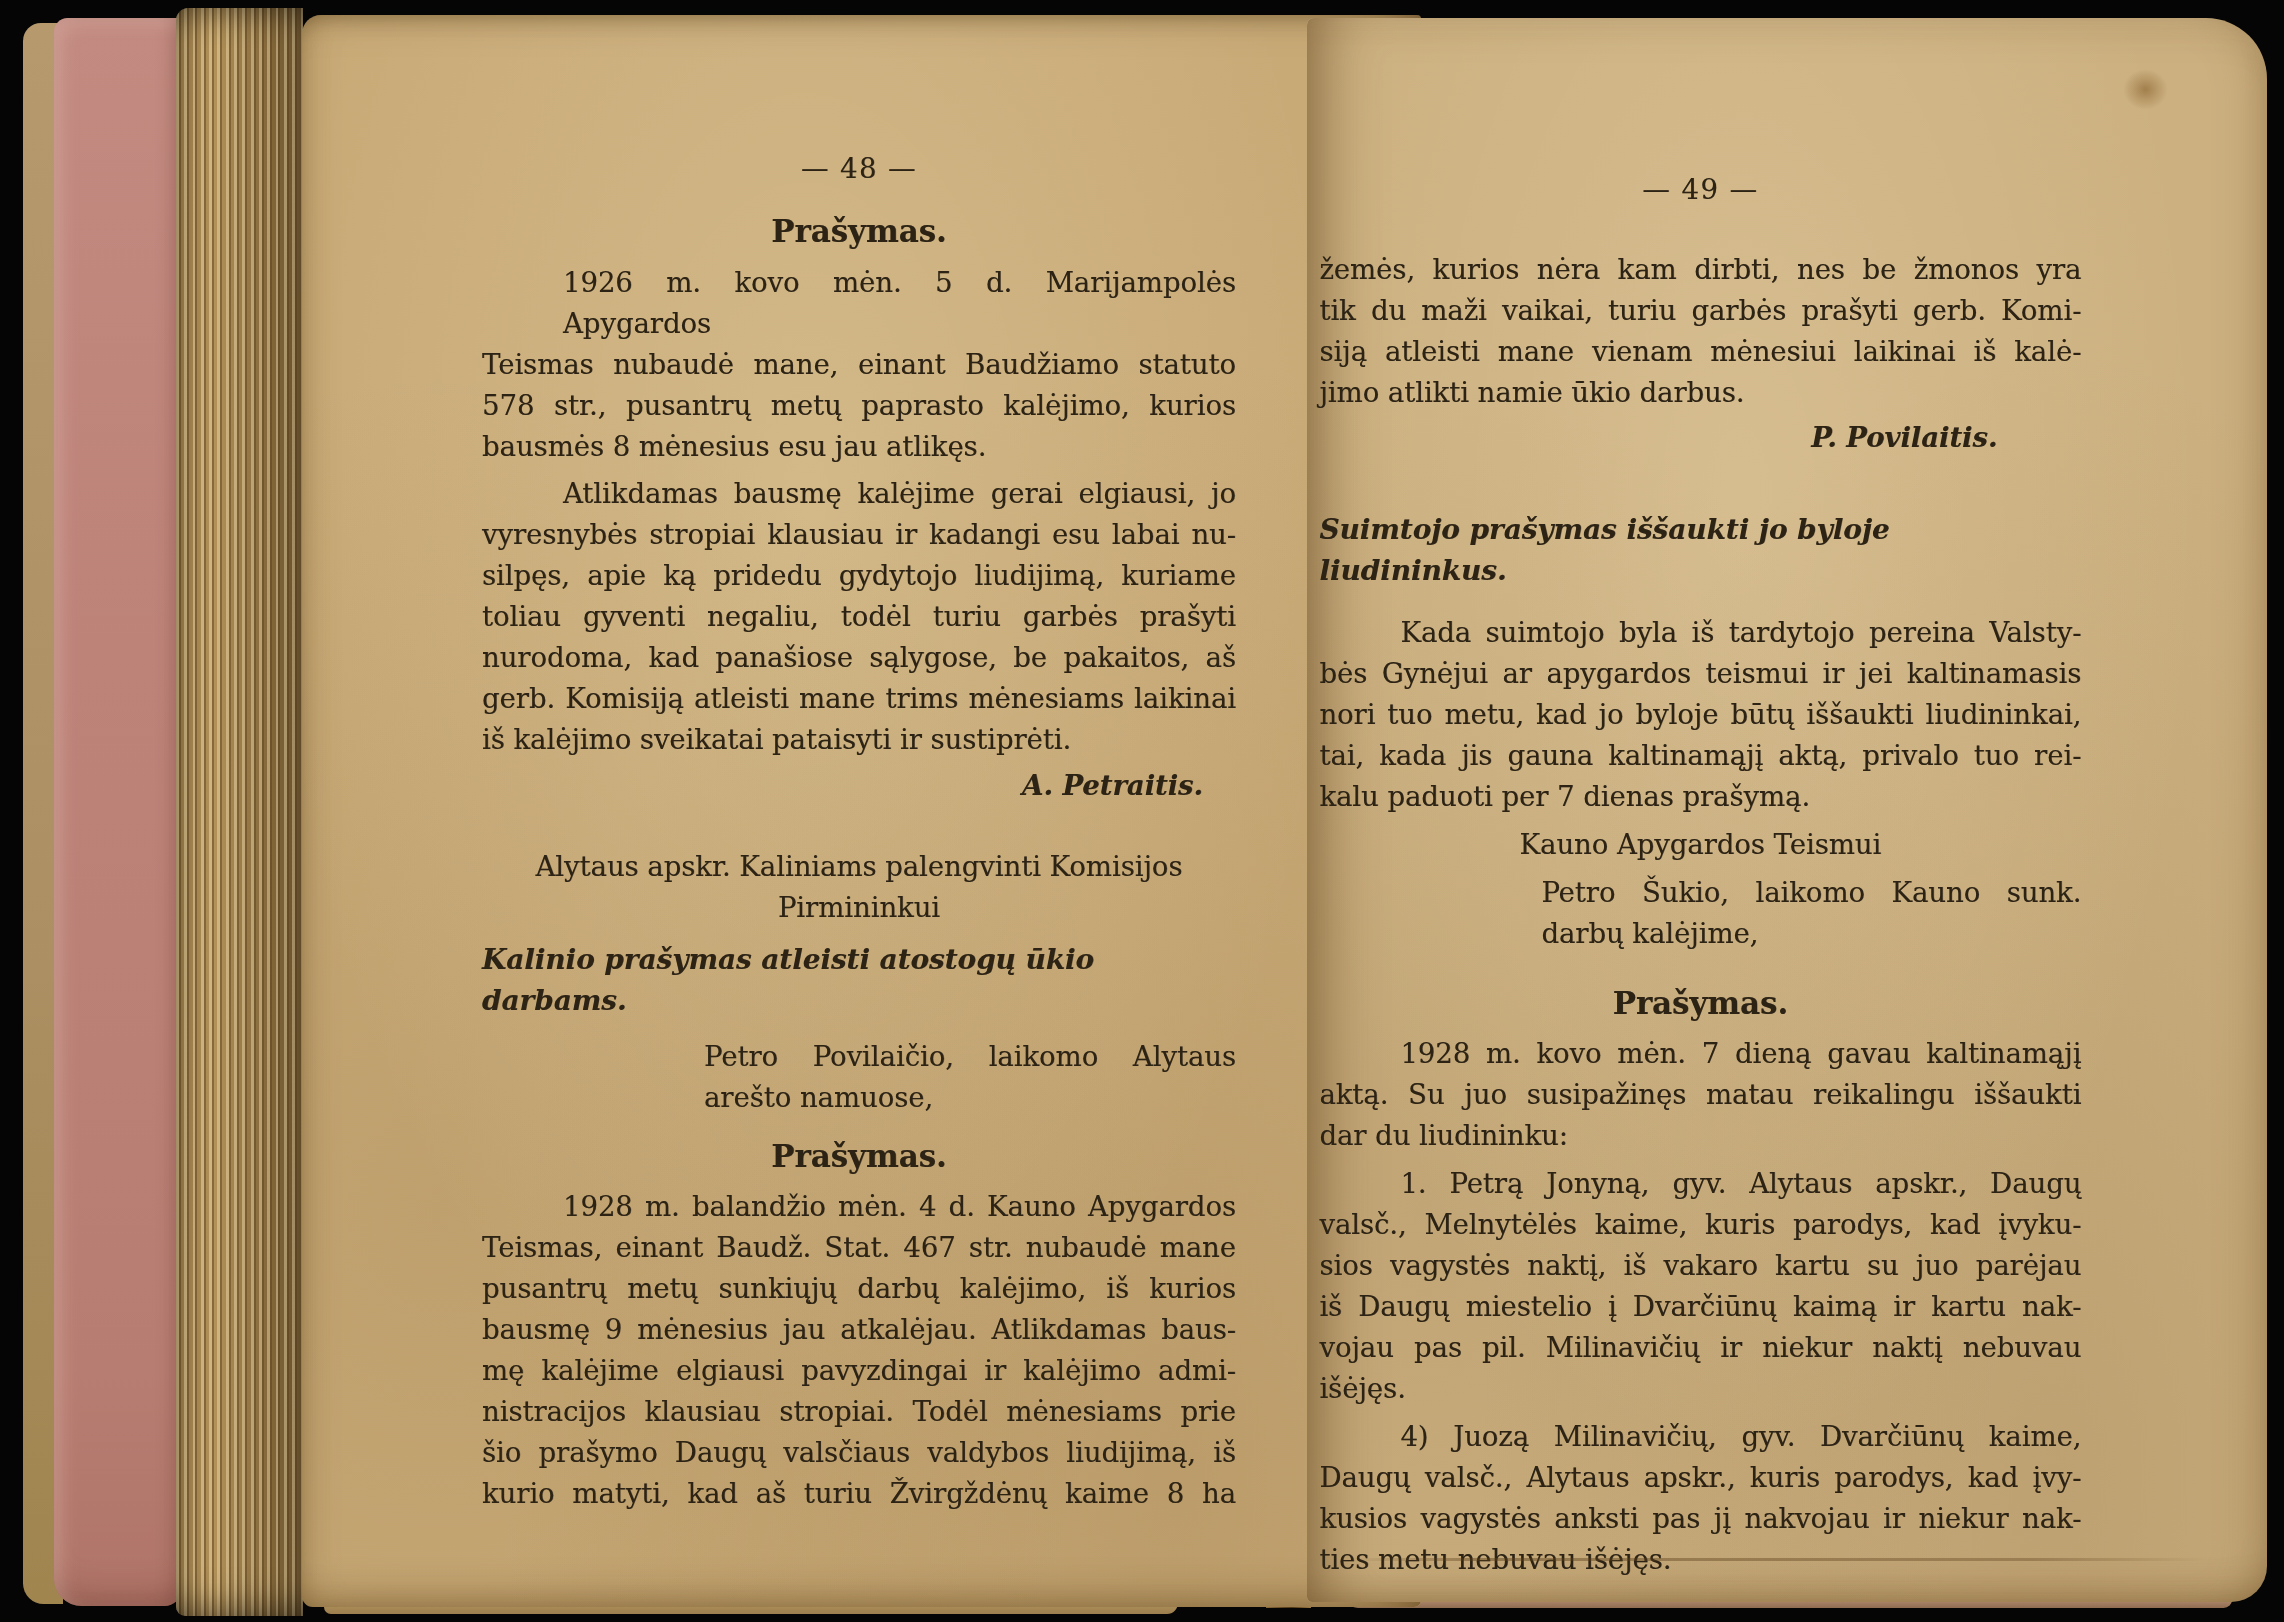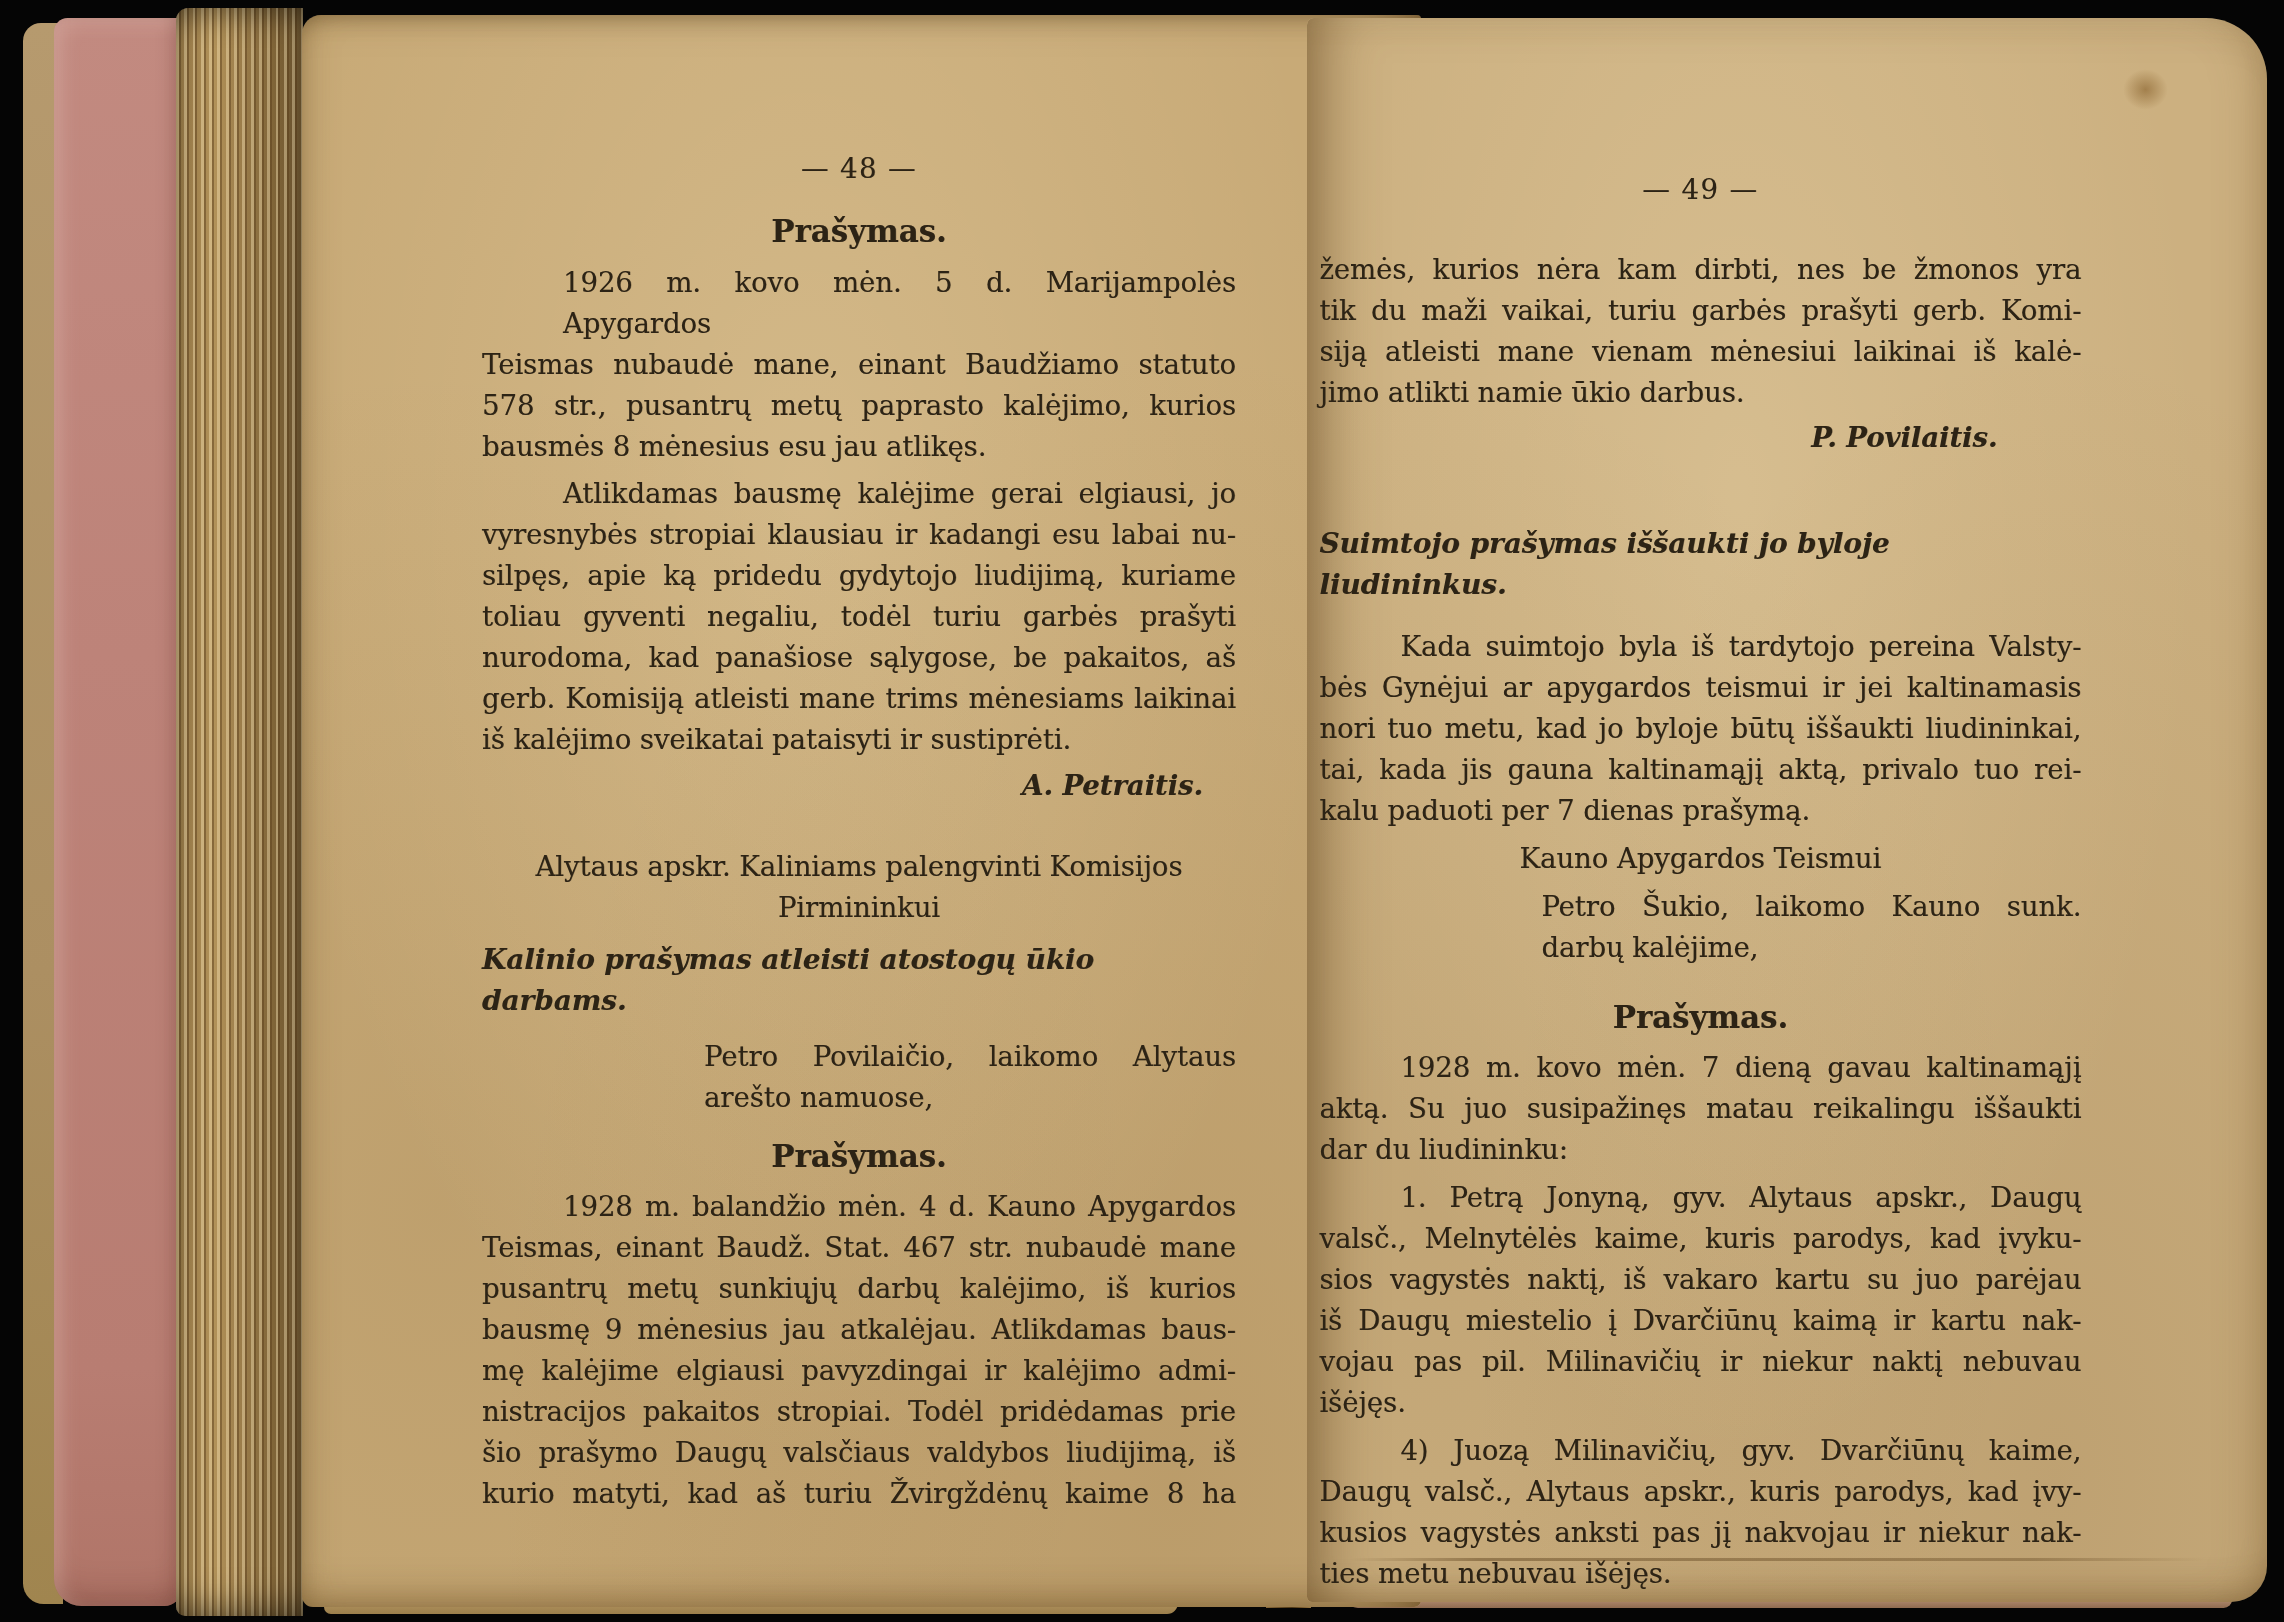--- a/index.html
+++ b/index.html
@@ -125,21 +125,21 @@
   }
   .b-section-heading {
     text-align: left; font-weight: bold; font-style: italic;
     font-size: 28px; margin-bottom: 15px;
   }
   .b-address-centered { text-align: center; margin-bottom: 11px; }
   .b-address-centered .line, .b-address-centered .line-last { text-align: center; text-align-last: center; }
   .b-address-indented { margin-left: 222px; margin-bottom: 18px; }
 
   #right-content .b-page-number { margin-bottom: 39px; }
-  #right-content .b-signature { padding-right: 84px; margin-bottom: 65px; }
+  #right-content .b-signature { padding-right: 84px; margin-bottom: 51px; }
   #right-content .b-section-heading { margin-bottom: 20.7px; }
   #right-content .b-address-centered { margin-bottom: 6.9px; }
   #right-content .b-address-indented { margin-bottom: 29px; }
 </style>
 </head>
 <body>
 
 <div id="scan">
   <div class="abs" id="edge-under"></div>
   <div class="abs" id="pink-edge"></div>
@@ -177,21 +177,21 @@
           <div class="line">Petro Povilaičio, laikomo Alytaus</div>
           <div class="line line-last">arešto namuose,</div>
         </div>
         <div class="block b-heading">Prašymas.</div>
         <div class="block b-paragraph">
           <div class="line indent">1928 m. balandžio mėn. 4 d. Kauno Apygardos</div>
           <div class="line">Teismas, einant Baudž. Stat. 467 str. nubaudė mane</div>
           <div class="line">pusantrų metų sunkiųjų darbų kalėjimo, iš kurios</div>
           <div class="line">bausmę 9 mėnesius jau atkalėjau. Atlikdamas baus-</div>
           <div class="line">mę kalėjime elgiausi pavyzdingai ir kalėjimo admi-</div>
-          <div class="line">nistracijos pakaitos stropiai. Todėl pridėdamas prie</div>
+          <div class="line">nistracijos klausiau stropiai. Todėl mėnesiams prie</div>
           <div class="line">šio prašymo Daugų valsčiaus valdybos liudijimą, iš</div>
           <div class="line">kurio matyti, kad aš turiu Žvirgždėnų kaime 8 ha</div>
         </div>
       </div>
   </div>
 
   <div class="abs page" id="right-page">
     <div class="content" id="right-content">
         <div class="block b-page-number">— 49 —</div>
         <div class="block b-paragraph">

